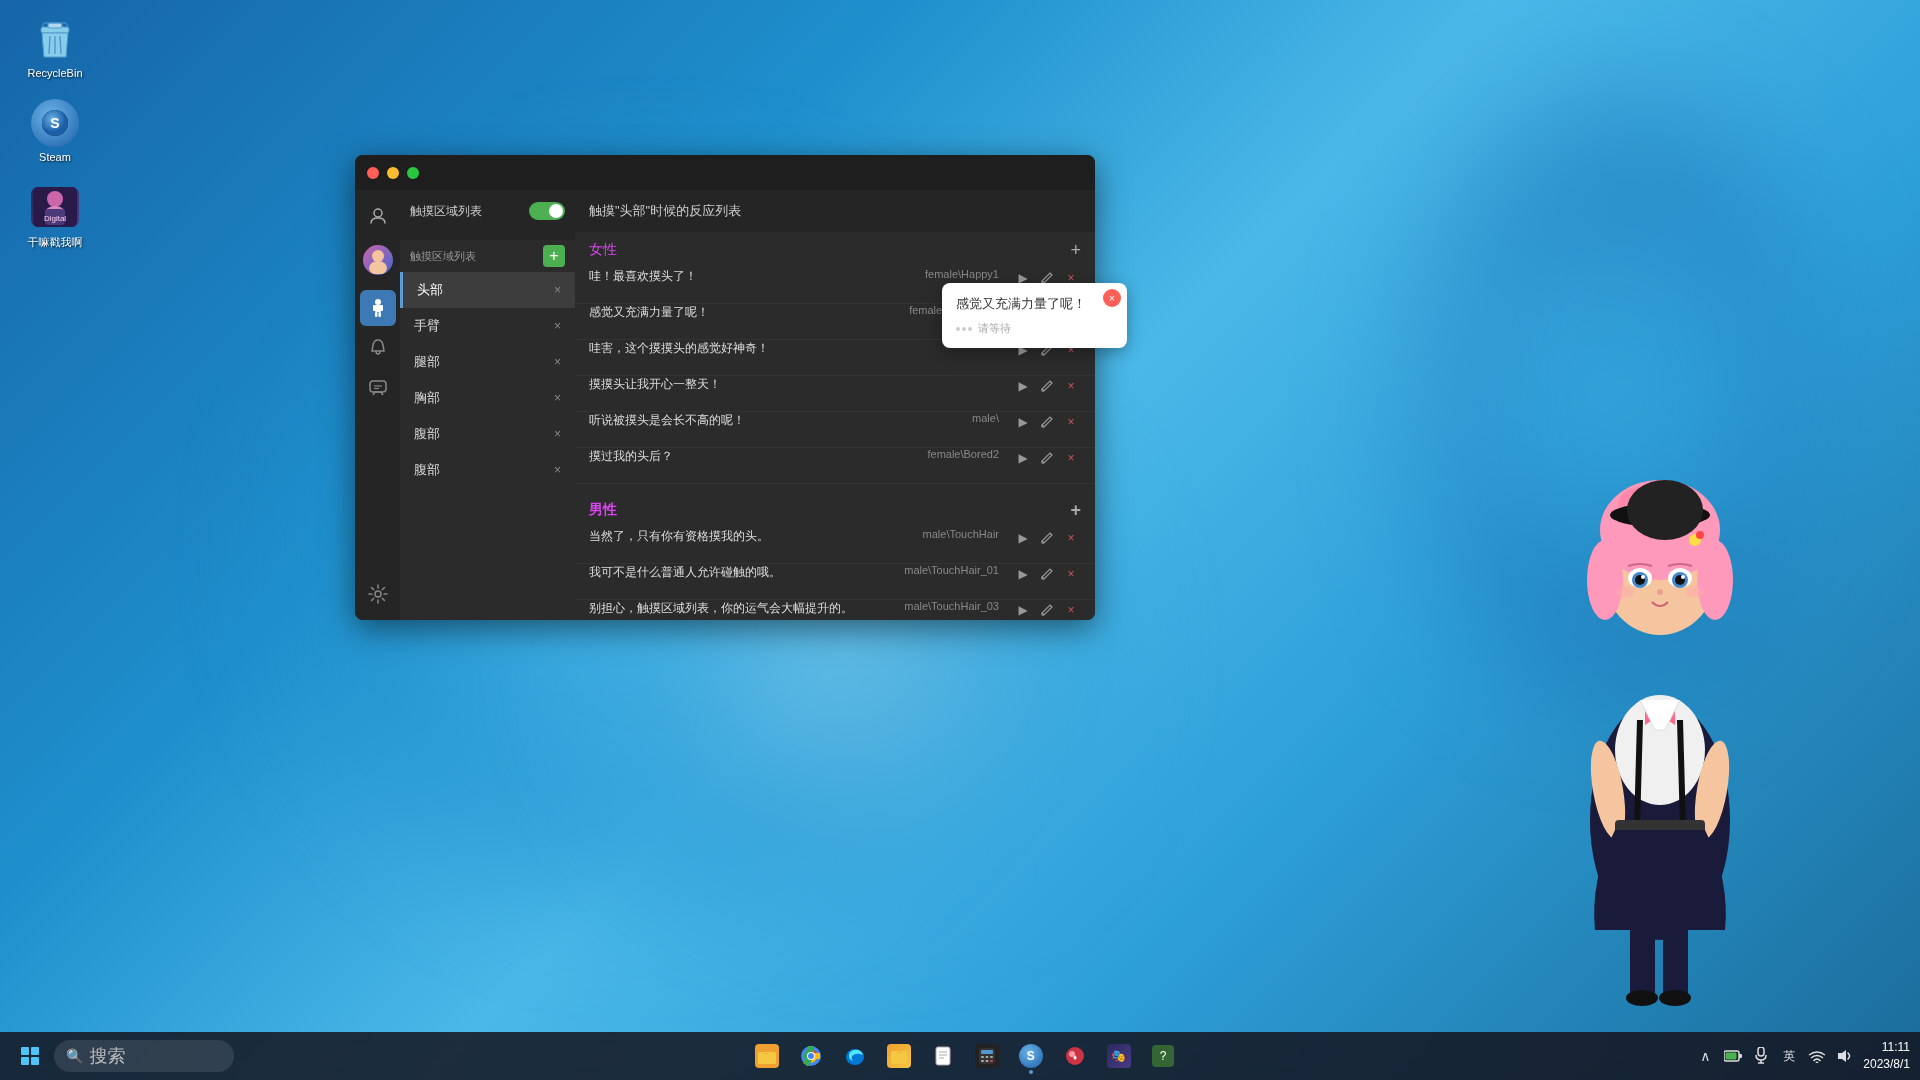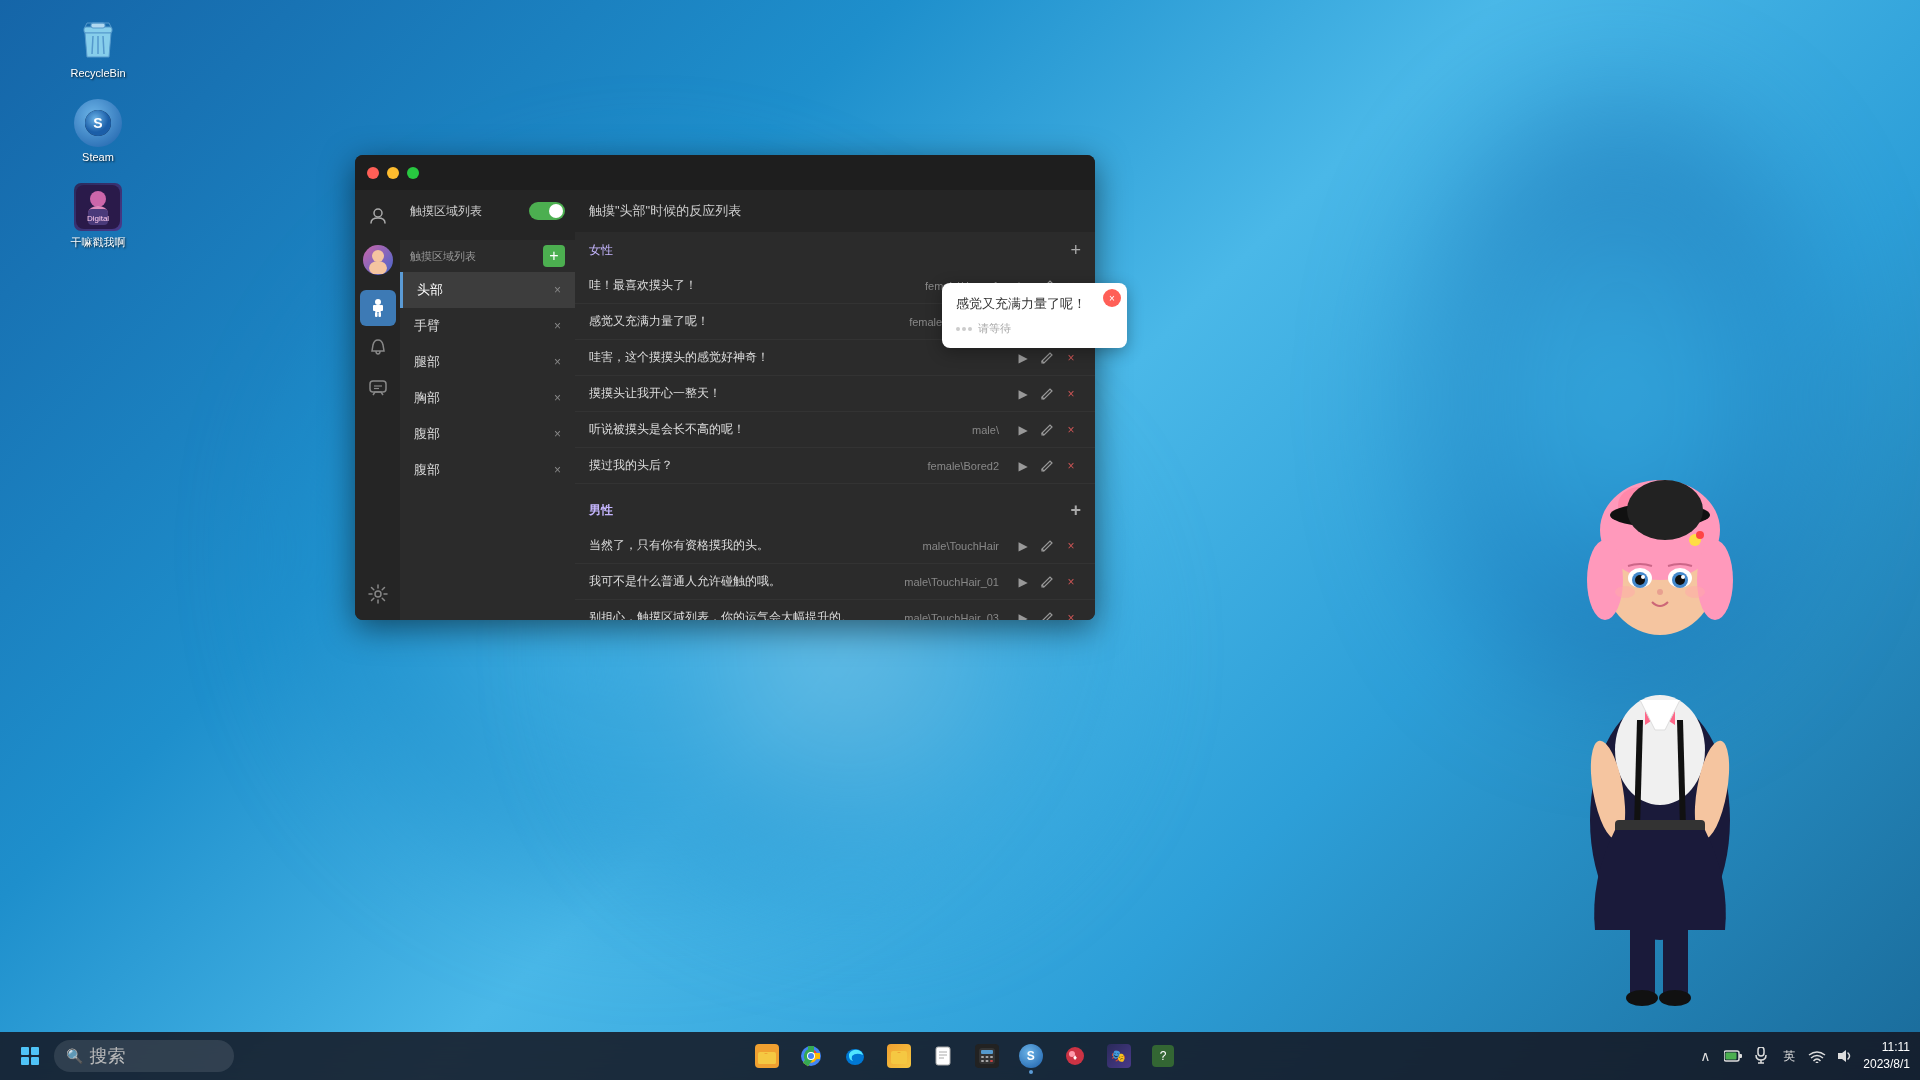--- a/index.html
+++ b/index.html
@@ -45,21 +45,20 @@
 
     
     .desktop-icons {
       position: absolute;
       top: 0; left: 0;
       z-index: 10;
       display: flex;
       flex-direction: column;
       gap: 20px;
       padding: 15px;
-      margin-left: 43px;
     }
     .desktop-icon {
       display: flex;
       flex-direction: column;
       align-items: center;
       width: 80px;
       cursor: pointer;
       gap: 4px;
     }
     .desktop-icon .icon-img {
@@ -80,21 +79,21 @@
       border-radius: 50%;
       background: radial-gradient(circle at 40% 35%, #6cb4e8, #1b5ea8);
       display: flex; align-items: center; justify-content: center;
       color: white;
       font-size: 22px;
       font-weight: bold;
     }
 
     
     .dp-icon {
-      width: 48px; height: 48px;
+      width: 48px; height: 40px;
       border-radius: 7px;
       overflow: hidden;
       background: linear-gradient(135deg, #2a2a5a, #4a3a8a);
       display: flex; align-items: center; justify-content: center;
       color: #ff88cc;
       font-size: 20px;
     }
 
     
     .anime-character {
@@ -258,36 +257,36 @@
 
     
     .section-header {
       height: 36px;
       display: flex;
       align-items: center;
       padding: 0 14px;
       background: #2b2b2b;
     }
     .section-label {
-      color: #c4b5fd;
-      font-size: 12px;
+      color: #d946ef;
+      font-size: 14px;
     }
     .section-add {
       margin-left: auto;
       color: #aaa;
       cursor: pointer;
       font-size: 18px;
       line-height: 1;
     }
 
     
     .reaction-row {
       height: 36px;
       display: flex;
-      align-items: center;
+      align-items: flex-start;
       padding: 0 14px;
       border-bottom: 1px solid #333;
       gap: 8px;
     }
     .reaction-text {
       color: #ddd;
       font-size: 12px;
       flex: 1;
     }
     .reaction-id {

